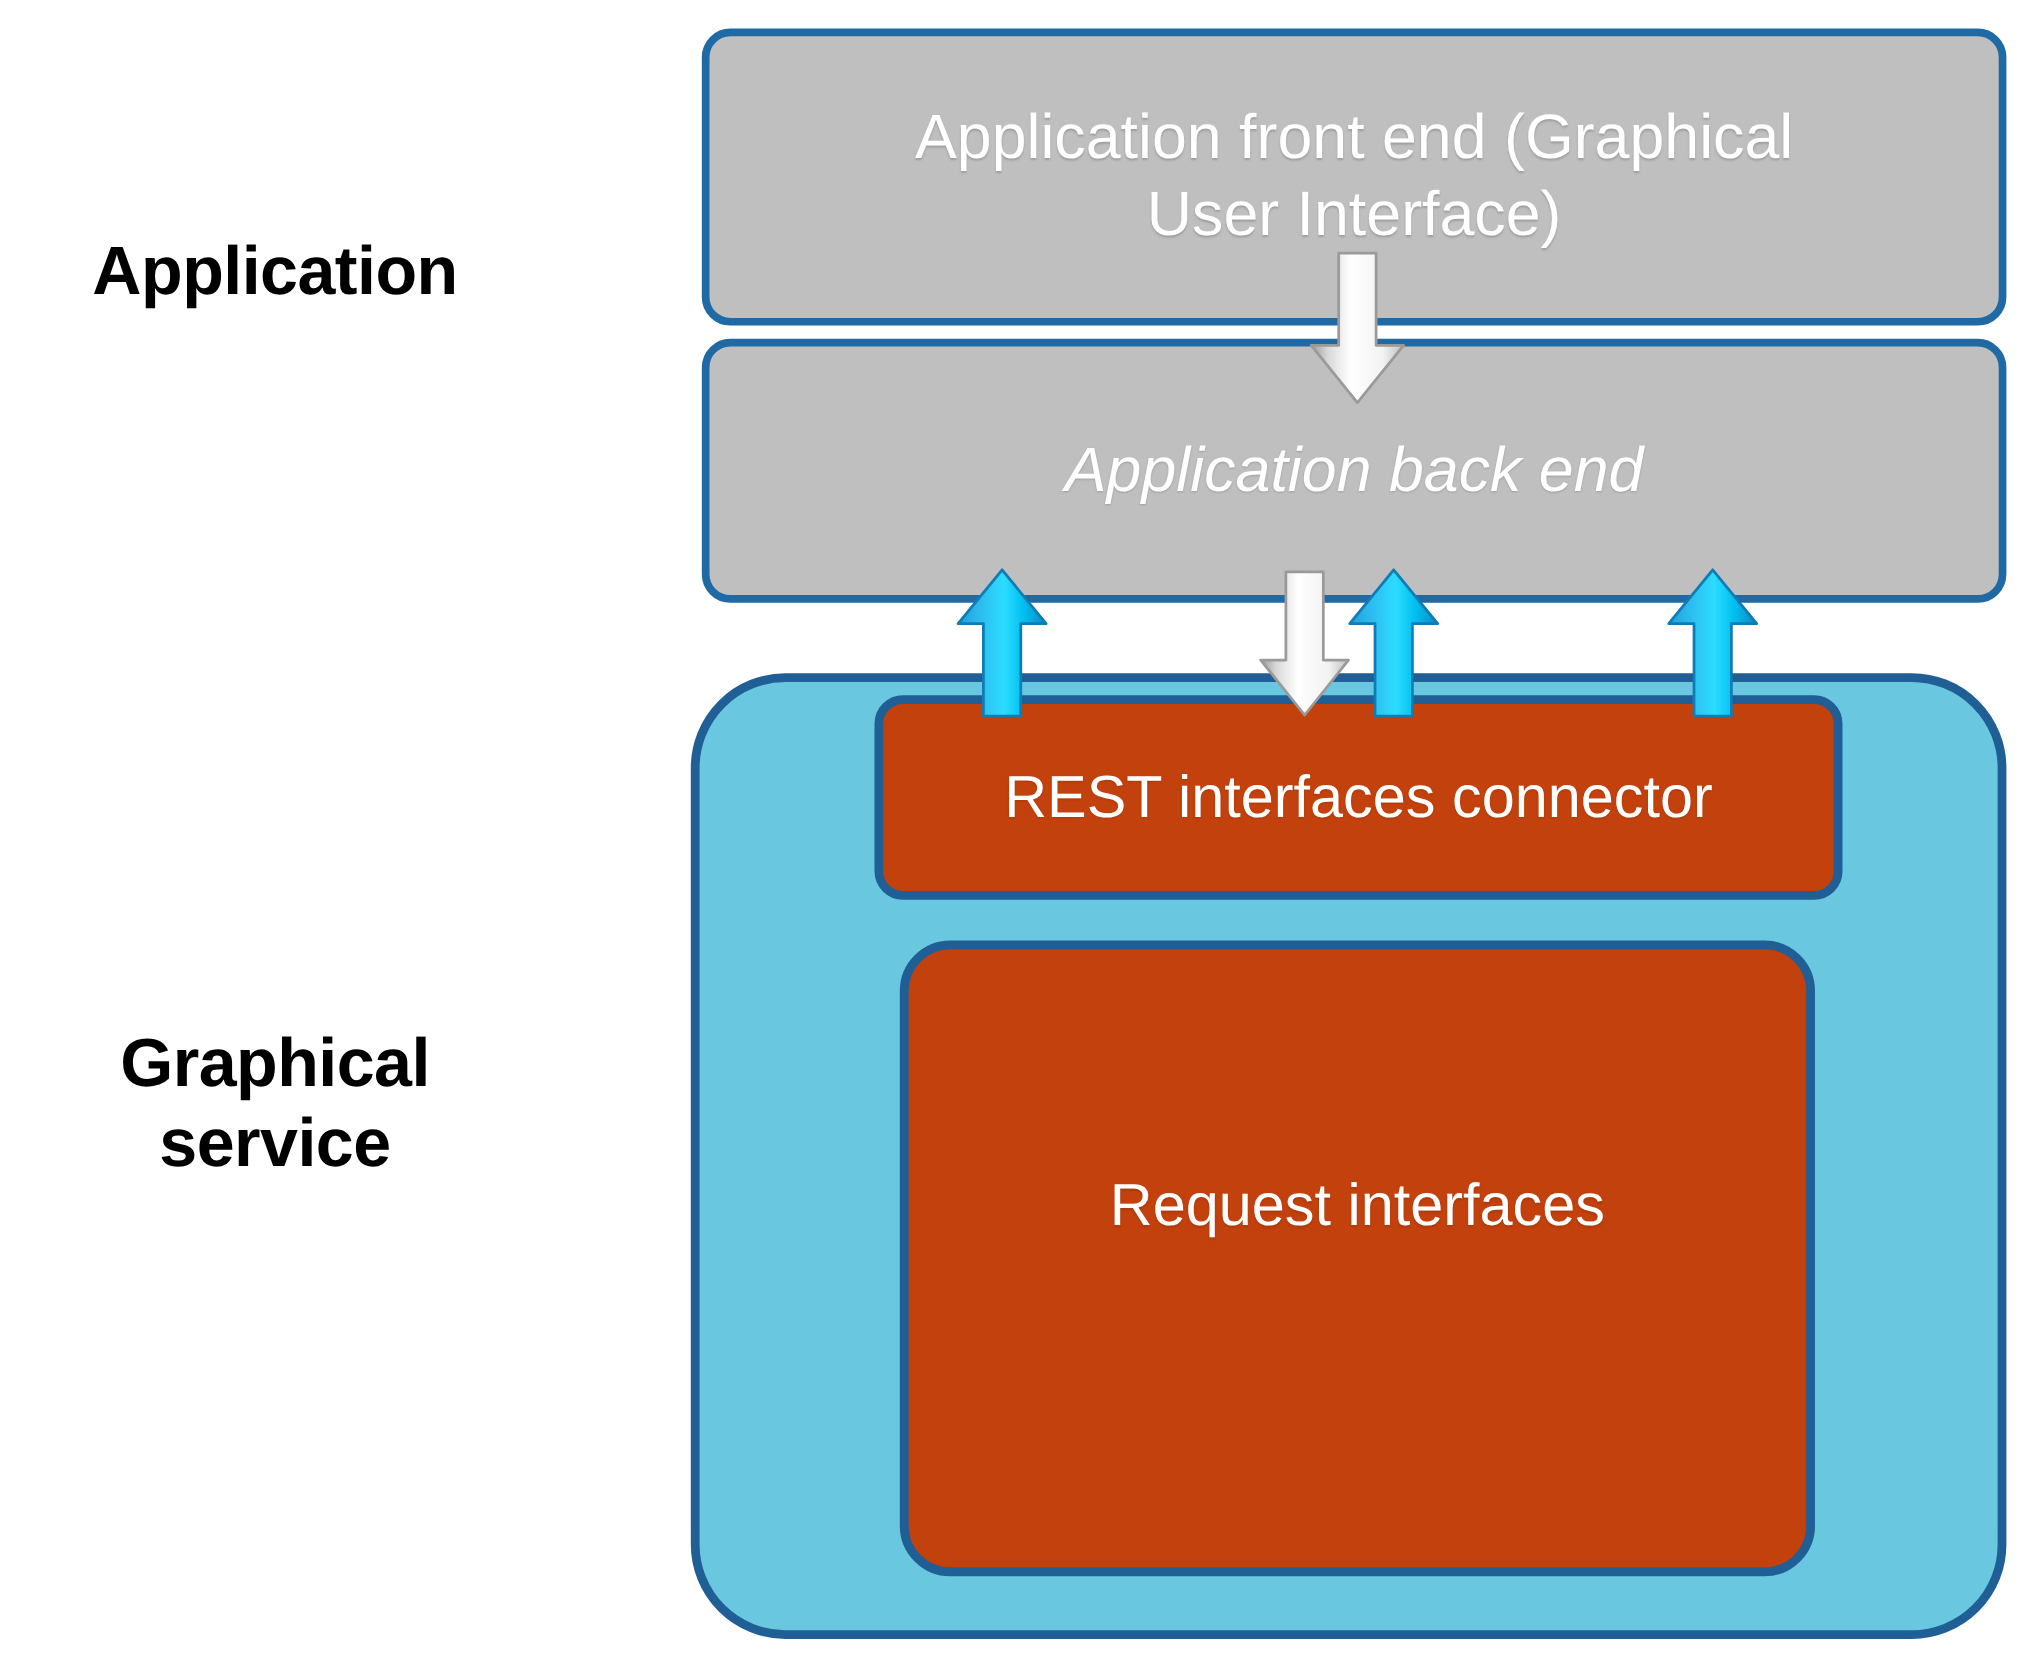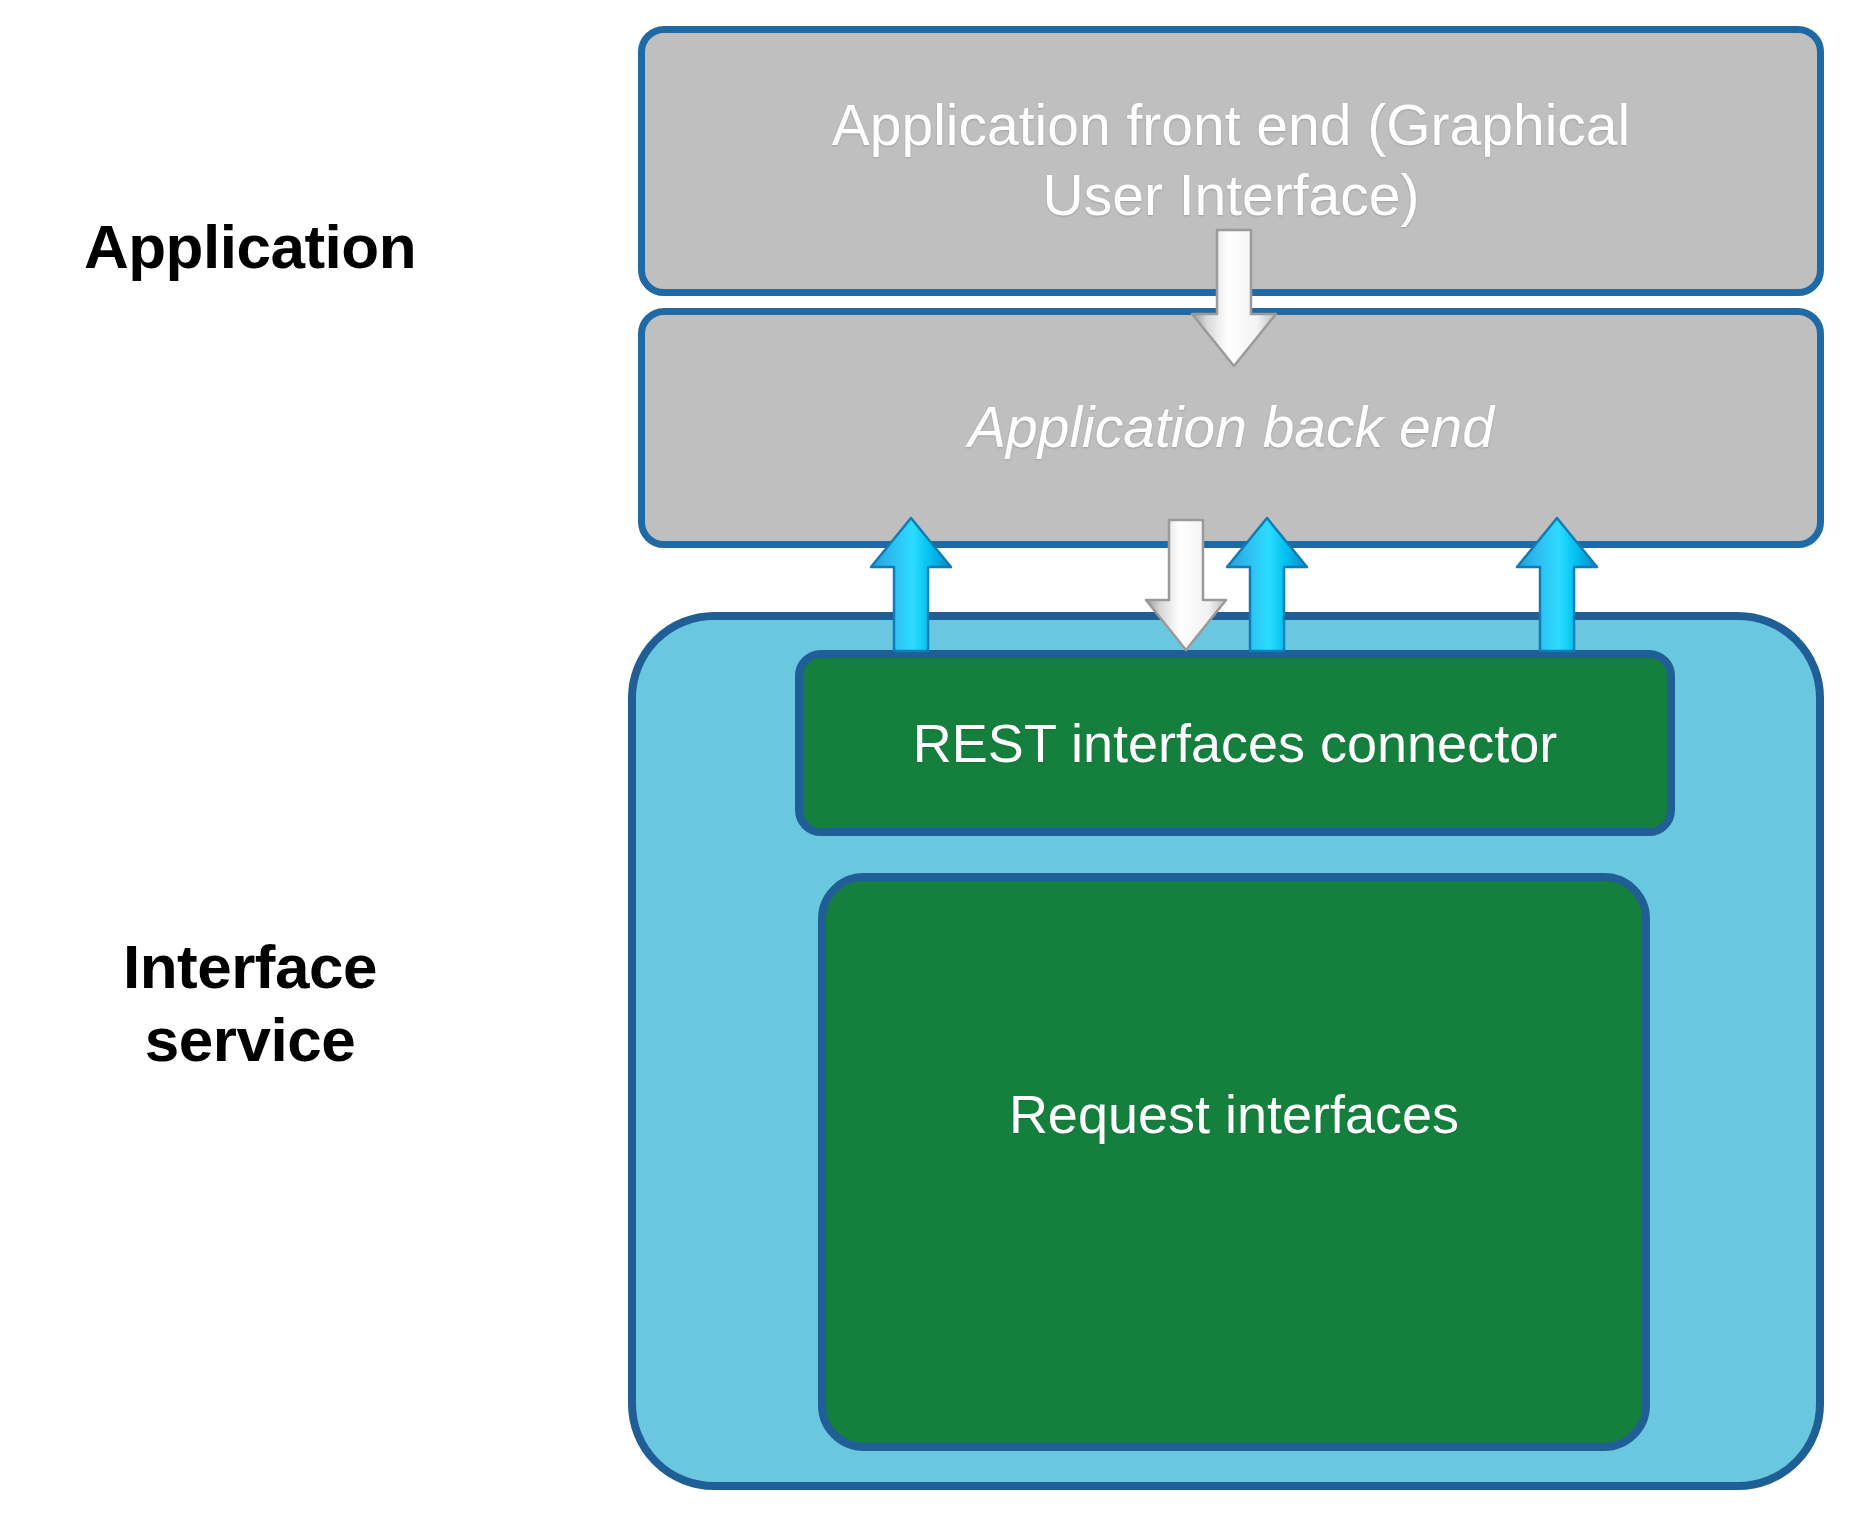--- a/index.html
+++ b/index.html
@@ -86,33 +86,32 @@
     width: 1196px;
     height: 878px;
     background: #6ac7e0;
     border: 8px solid #1f5f95;
     border-radius: 86px;
     box-sizing: border-box;
   }
 
   .blue-box {
     position: absolute;
-    background: #15803d;
+    background: #c2410c;
     border: 8px solid #1f5f95;
     box-sizing: border-box;
     display: flex;
     align-items: center;
     justify-content: center;
     text-align: center;
     color: #ffffff;
     font-family: "Liberation Sans", sans-serif;
     font-weight: 400;
     line-height: 1.2;
     text-shadow: 0 1px 2px rgba(0,0,0,0.12);
-    margin-top: 18px;
   }
 
   #box-rest {
     left: 795px;
     top: 632px;
     width: 880px;
     height: 186px;
     border-radius: 26px;
     font-size: 54px;
   }
@@ -140,21 +139,21 @@
   
 </style>
 </head>
 <body>
 
 <div id="canvas">
 
   <div class="layer-label" id="label-application">Application</div>
 
   <div class="layer-label" id="label-autonomous">
-    <div>Interface</div>
+    <div>Graphical</div>
     <div>service</div>
   </div>
 
   <div class="gray-box" id="box-front-end">
     <span class="txt">Application front end (Graphical User Interface)</span>
   </div>
 
   <div class="gray-box" id="box-back-end">
     <span class="txt">Application back end</span>
   </div>

